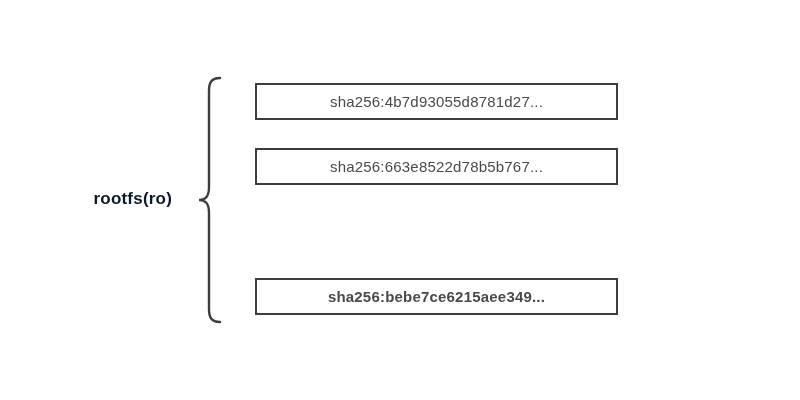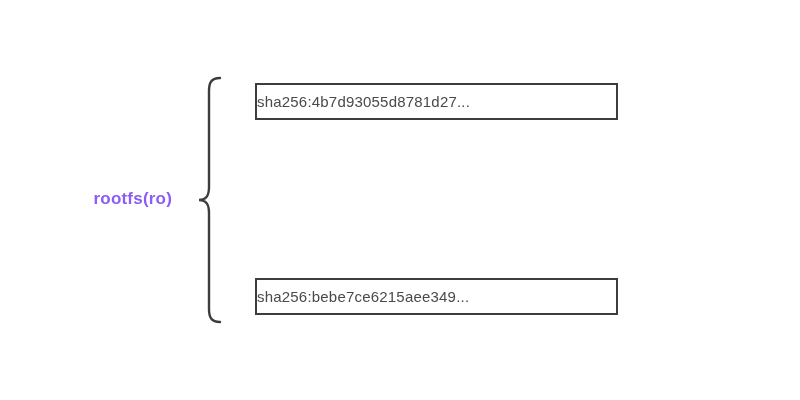--- a/index.html
+++ b/index.html
@@ -19,45 +19,46 @@
     position: absolute;
     left: 88px;
     top: 188px;
     width: 84px;
     height: 22px;
     line-height: 22px;
     text-align: right;
     font-size: 17px;
     font-weight: 600;
     letter-spacing: 0.2px;
-    color: #8b5cf6;
+    color: #0f172a;
     white-space: nowrap;
   }
   .brace {
     position: absolute;
     left: 196px;
     top: 76px;
     width: 28px;
     height: 248px;
   }
   .layer-box {
     position: absolute;
     left: 255px;
     width: 363px;
     height: 37px;
     border: 2px solid #3d3d3d;
     box-sizing: border-box;
     background: #ffffff;
     display: flex;
     align-items: center;
+    justify-content: center;
   }
   .layer-box.b1 { top: 83px; }
   .layer-box.b2 { top: 148px; }
   .layer-box.b3 { top: 213px; }
-  .layer-box.b4 { top: 278px; }
+  .layer-box.b4 { top: 278px; font-weight: bold; }
   .layer-text {
     font-size: 15px;
     color: #4a4a4a;
     letter-spacing: 0.2px;
     white-space: nowrap;
   }
 </style>
 </head>
 <body>
 
@@ -72,19 +73,22 @@
              C 13 119, 11 124, 3 124
              C 11 124, 13 129, 13 137
              L 13 233
              C 13 241, 15 246, 24 246" fill="none" stroke="#3d3d3d" stroke-width="2.4" stroke-linecap="round"></path>
   </svg>
 
   <div class="layer-box b1">
     <span class="layer-text">sha256:4b7d93055d8781d27...</span>
   </div>
 
+  <div class="layer-box b2">
+    <span class="layer-text">sha256:663e8522d78b5b767...</span>
+  </div>
 
 
   <div class="layer-box b4">
     <span class="layer-text">sha256:bebe7ce6215aee349...</span>
   </div>
 
 </div>
 
 </body></html>

